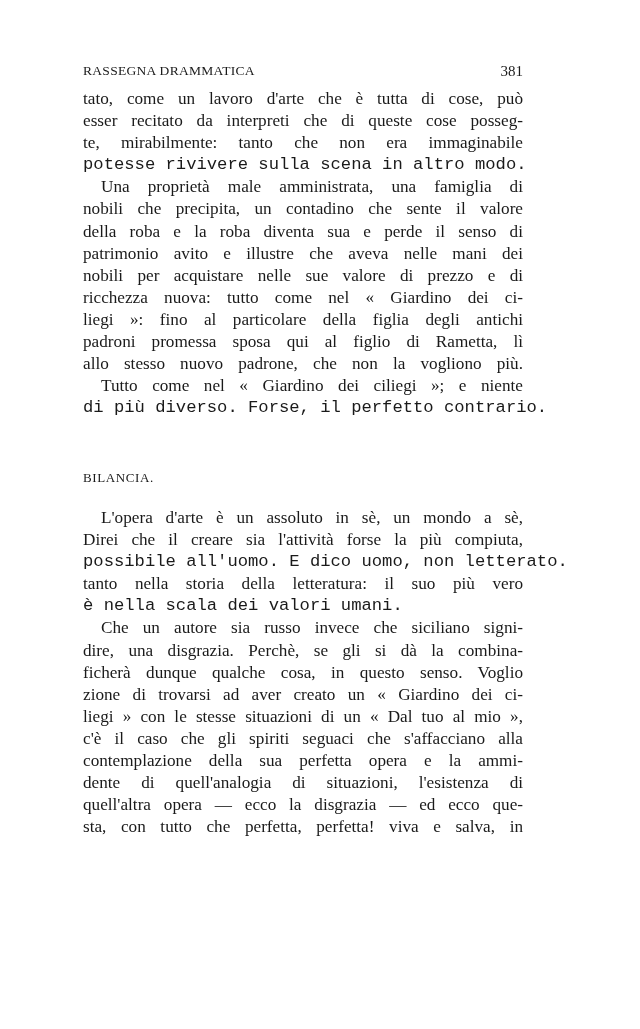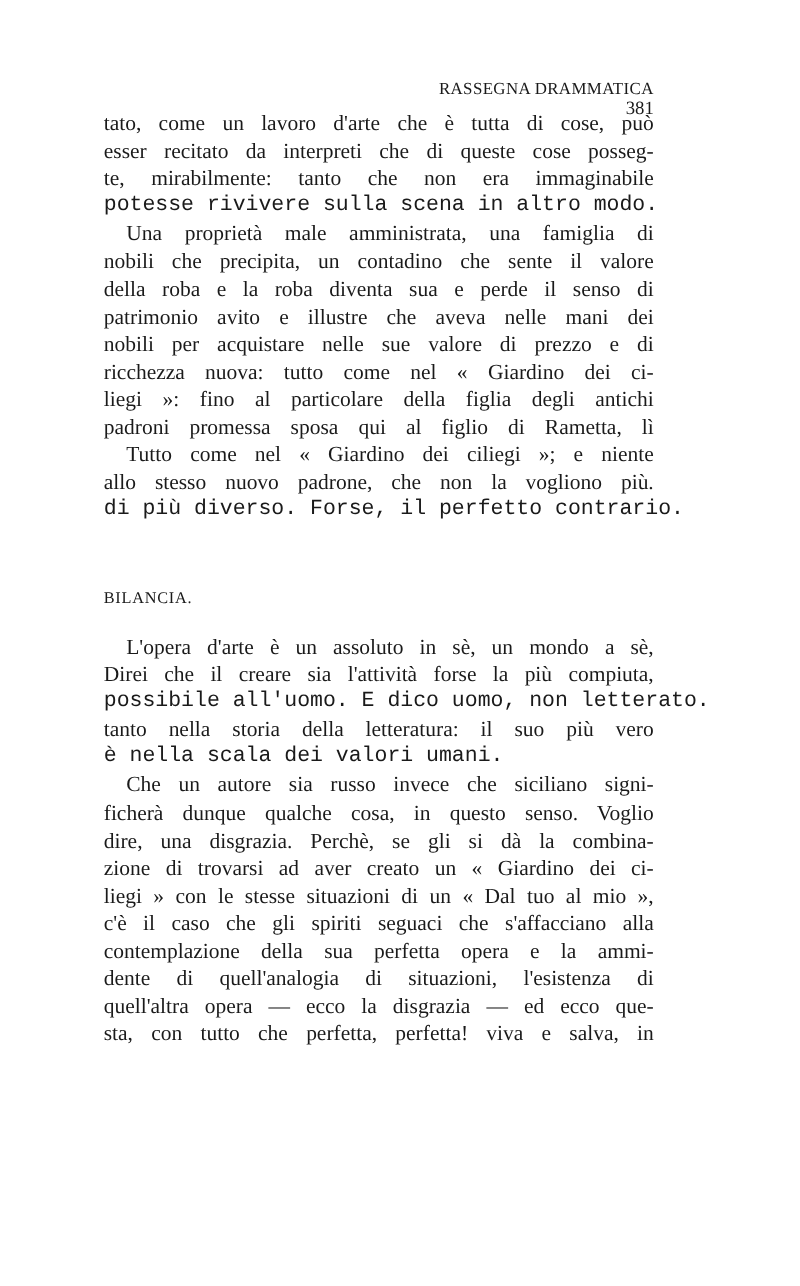--- a/index.html
+++ b/index.html
@@ -3,21 +3,21 @@
 <meta charset="utf-8">
 <style>
   html, body { margin:0; padding:0; }
   body {
     width:640px; height:1029px; background:#ffffff; color:#1a1a1a;
     font-family:"Liberation Serif","DejaVu Serif",serif;
     position:relative; overflow:hidden;
   }
   .header {
     position:absolute; left:83px; right:117px; top:63px;
-    display:flex; justify-content:space-between; align-items:flex-end;flex-direction:column;
+    display:flex; justify-content:space-between; align-items:flex-start;
   }
   .running-title { font-size:13.5px; letter-spacing:0.3px; }
   .page-number { font-size:15px; }
   .block { position:absolute; left:83px; width:440px; }
   .line {
     font-size:17.2px; line-height:22.1px; height:22.1px;
     white-space:nowrap; text-align:justify; text-align-last:justify;
   }
   .line.last { text-align-last:left;font-family:Liberation Mono, monospace; }
   .line.indent { padding-left:18px; }
@@ -37,36 +37,36 @@
   <div class="line">te, mirabilmente: tanto che non era immaginabile</div>
   <div class="line last">potesse rivivere sulla scena in altro modo.</div>
   <div class="line indent">Una proprietà male amministrata, una famiglia di</div>
   <div class="line">nobili che precipita, un contadino che sente il valore</div>
   <div class="line">della roba e la roba diventa sua e perde il senso di</div>
   <div class="line">patrimonio avito e illustre che aveva nelle mani dei</div>
   <div class="line">nobili per acquistare nelle sue valore di prezzo e di</div>
   <div class="line">ricchezza nuova: tutto come nel « Giardino dei ci-</div>
   <div class="line">liegi »: fino al particolare della figlia degli antichi</div>
   <div class="line">padroni promessa sposa qui al figlio di Rametta, lì</div>
+  <div class="line">allo stesso nuovo padrone, che non la vogliono più.</div>
   <div class="line indent">Tutto come nel « Giardino dei ciliegi »; e niente</div>
-  <div class="line">allo stesso nuovo padrone, che non la vogliono più.</div>
   <div class="line last">di più diverso. Forse, il perfetto contrario.</div>
 </div>
 
 <div class="section-heading">BILANCIA.</div>
 
 <div class="block" style="top:507px;">
   <div class="line indent">L'opera d'arte è un assoluto in sè, un mondo a sè,</div>
   <div class="line">Direi che il creare sia l'attività forse la più compiuta,</div>
   <div class="line last">possibile all'uomo. E dico uomo, non letterato.</div>
   <div class="line">tanto nella storia della letteratura: il suo più vero</div>
   <div class="line last">è nella scala dei valori umani.</div>
   <div class="line indent">Che un autore sia russo invece che siciliano signi-</div>
+  <div class="line">dire, una disgrazia. Perchè, se gli si dà la combina-</div>
   <div class="line">ficherà dunque qualche cosa, in questo senso. Voglio</div>
-  <div class="line">dire, una disgrazia. Perchè, se gli si dà la combina-</div>
   <div class="line">zione di trovarsi ad aver creato un « Giardino dei ci-</div>
   <div class="line">liegi » con le stesse situazioni di un « Dal tuo al mio »,</div>
   <div class="line">c'è il caso che gli spiriti seguaci che s'affacciano alla</div>
   <div class="line">contemplazione della sua perfetta opera e la ammi-</div>
   <div class="line">dente di quell'analogia di situazioni, l'esistenza di</div>
   <div class="line">quell'altra opera — ecco la disgrazia — ed ecco que-</div>
   <div class="line">sta, con tutto che perfetta, perfetta! viva e salva, in</div>
 </div>
 
 </body></html>

